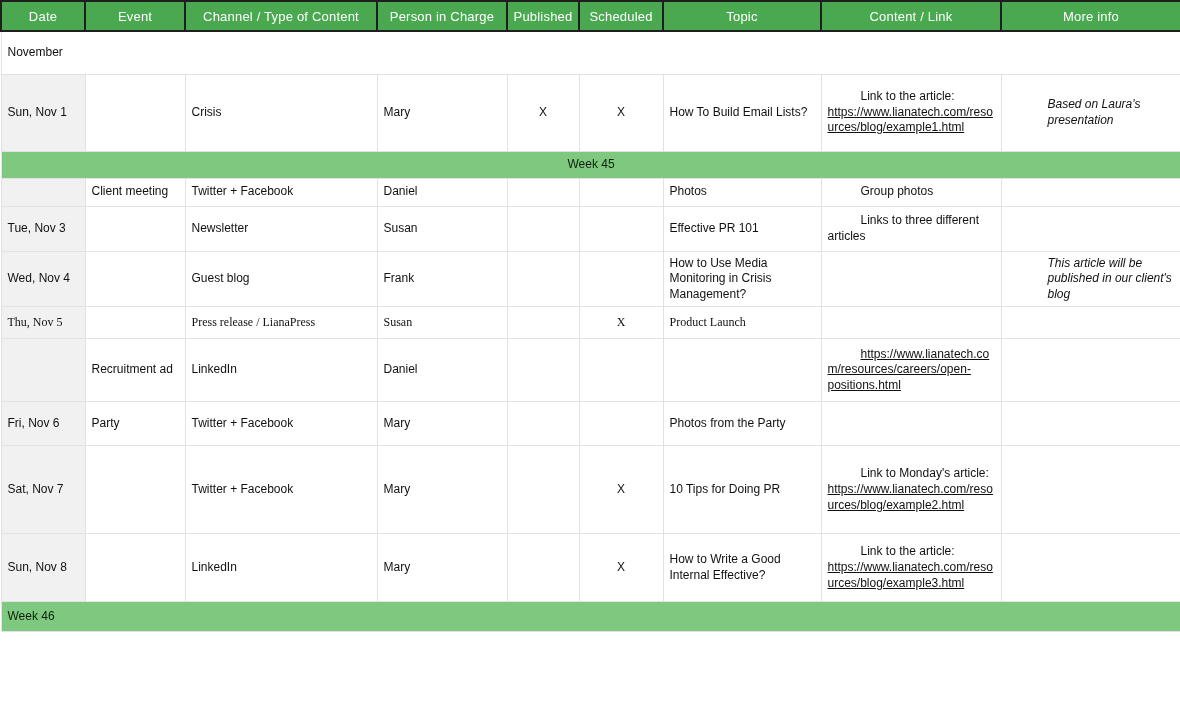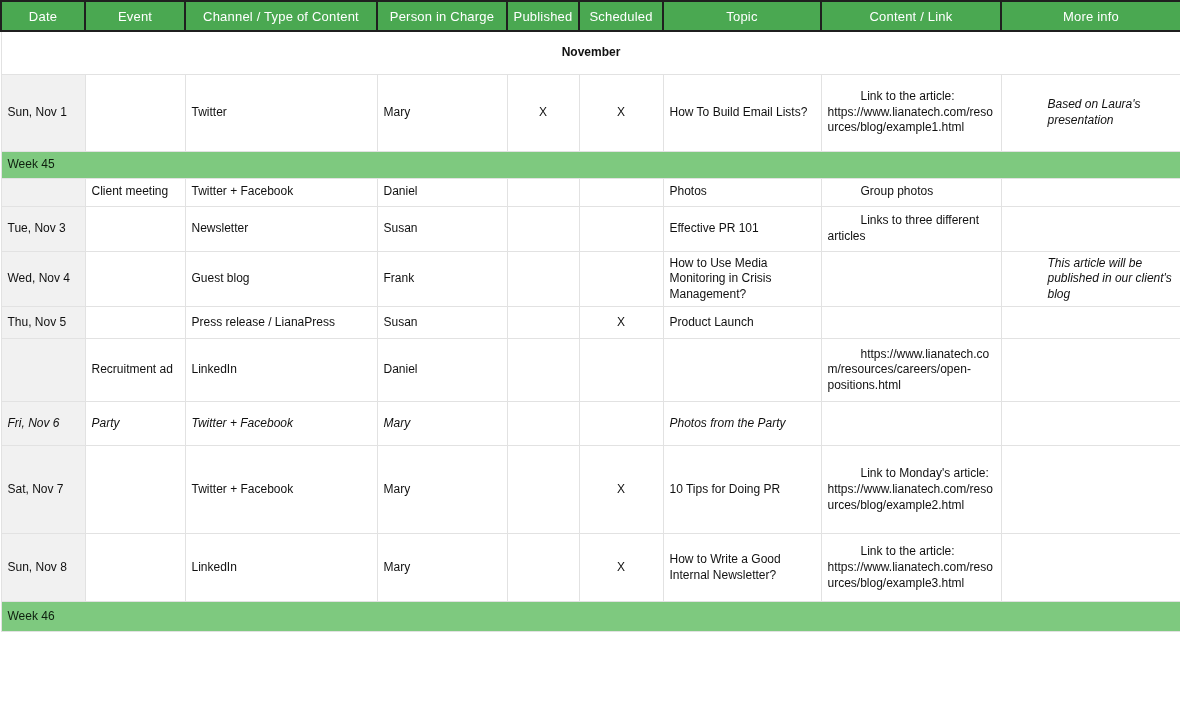--- a/index.html
+++ b/index.html
@@ -15,30 +15,30 @@
     border:2px solid var(--header-border);
     font-size:13px;font-weight:500;letter-spacing:.2px;
     text-align:center;padding:6px 2px;overflow:hidden;white-space:nowrap;
   }
   table.cal td{
     border:1px solid var(--grid);
     font-size:12px;line-height:1.3;vertical-align:middle;
     padding:4px 6px;overflow:hidden;word-wrap:break-word;
   }
   td.month{
-    font-weight:bold;text-align:center;font-size:13.5px;
+    font-weight:normal;font-size:13.5px;
     border-left:none;border-right:none;padding:6px;
   }
   td.week{
     background:var(--week-bg);font-weight:500;color:#0e1f0e;
     border-left:none;border-right:none;padding:5px 8px;font-size:12.5px;
   }
   td.datecol{background:var(--date-col-bg);}
   td.center{text-align:center;}
-  td .link{overflow-wrap:anywhere;}
+  td .link{text-decoration:underline;overflow-wrap:anywhere;}
   td .prefix{overflow-wrap:anywhere;margin-left:33px;}
   td.moreinfo.italic{font-style:italic;padding-left:46px;}
 </style>
 </head>
 <body>
 
 <div id="screen" style="--header-bg: #4aa851; --header-text: #ffffff; --week-bg: #7ec97f; --date-col-bg: #f1f1f1; --grid: #e2e2e2; --header-border: #1f1f1f; --text: #111111;">
   <table class="cal">
     <colgroup>
       <col style="width:84px">
@@ -64,29 +64,29 @@
           <th>More info</th>
         </tr>
     </thead>
     <tbody id="body-rows">
       <tr style="height:43px">
         <td class="month" colspan="9">November</td>
       </tr>
     <tr style="height: 77px;">
           <td class="datecol">Sun, Nov 1</td>
           <td></td>
-          <td>Twitter</td>
+          <td>Crisis</td>
           <td>Mary</td>
           <td class="center">X</td>
           <td class="center">X</td>
           <td>How To Build Email Lists?</td>
           <td><span class="prefix">Link to the article: </span><span class="link">https://www.lianatech.com/resources/blog/example1.html</span></td>
           <td class="moreinfo italic">Based on Laura's presentation</td>
         </tr>
-        <tr style="height: 27px;">
+        <tr style="height: 27px; text-align: center;">
           <td class="week" colspan="9">Week 45</td>
         </tr>
         <tr style="height: 28px; padding-left: 48px;">
           <td class="datecol"></td>
           <td>Client meeting</td>
           <td>Twitter + Facebook</td>
           <td>Daniel</td>
           <td class="center"></td>
           <td class="center"></td>
           <td>Photos</td>
@@ -108,21 +108,21 @@
           <td class="datecol">Wed, Nov 4</td>
           <td></td>
           <td>Guest blog</td>
           <td>Frank</td>
           <td class="center"></td>
           <td class="center"></td>
           <td>How to Use Media Monitoring in Crisis Management?</td>
           <td><span class="prefix"></span></td>
           <td class="moreinfo italic">This article will be published in our client's blog</td>
         </tr>
-        <tr style="height: 32px;">
+        <tr style="height: 32px; font-family: Liberation Serif, serif;">
           <td class="datecol">Thu, Nov 5</td>
           <td></td>
           <td>Press release / LianaPress</td>
           <td>Susan</td>
           <td class="center"></td>
           <td class="center">X</td>
           <td>Product Launch</td>
           <td><span class="prefix"></span></td>
           <td class="moreinfo"></td>
         </tr>
@@ -130,21 +130,21 @@
           <td class="datecol"></td>
           <td>Recruitment ad</td>
           <td>LinkedIn</td>
           <td>Daniel</td>
           <td class="center"></td>
           <td class="center"></td>
           <td></td>
           <td><span class="prefix"></span><span class="link">https://www.lianatech.com/resources/careers/open-positions.html</span></td>
           <td class="moreinfo"></td>
         </tr>
-        <tr style="height: 44px; font-style: italic;">
+        <tr style="height: 44px;">
           <td class="datecol">Fri, Nov 6</td>
           <td>Party</td>
           <td>Twitter + Facebook</td>
           <td>Mary</td>
           <td class="center"></td>
           <td class="center"></td>
           <td>Photos from the Party</td>
           <td><span class="prefix"></span></td>
           <td class="moreinfo"></td>
         </tr>
@@ -159,21 +159,21 @@
           <td><span class="prefix">Link to Monday's article: </span><span class="link">https://www.lianatech.com/resources/blog/example2.html</span></td>
           <td class="moreinfo"></td>
         </tr>
         <tr style="height: 68px;">
           <td class="datecol">Sun, Nov 8</td>
           <td></td>
           <td>LinkedIn</td>
           <td>Mary</td>
           <td class="center"></td>
           <td class="center">X</td>
-          <td>How to Write a Good Internal Newsletter?</td>
+          <td>How to Write a Good Internal Effective?</td>
           <td><span class="prefix">Link to the article: </span><span class="link">https://www.lianatech.com/resources/blog/example3.html</span></td>
           <td class="moreinfo"></td>
         </tr>
         <tr style="height: 30px; padding-left: 36px;">
           <td class="week" colspan="9">Week 46</td>
         </tr>
       </tbody>
   </table>
 </div>
 

